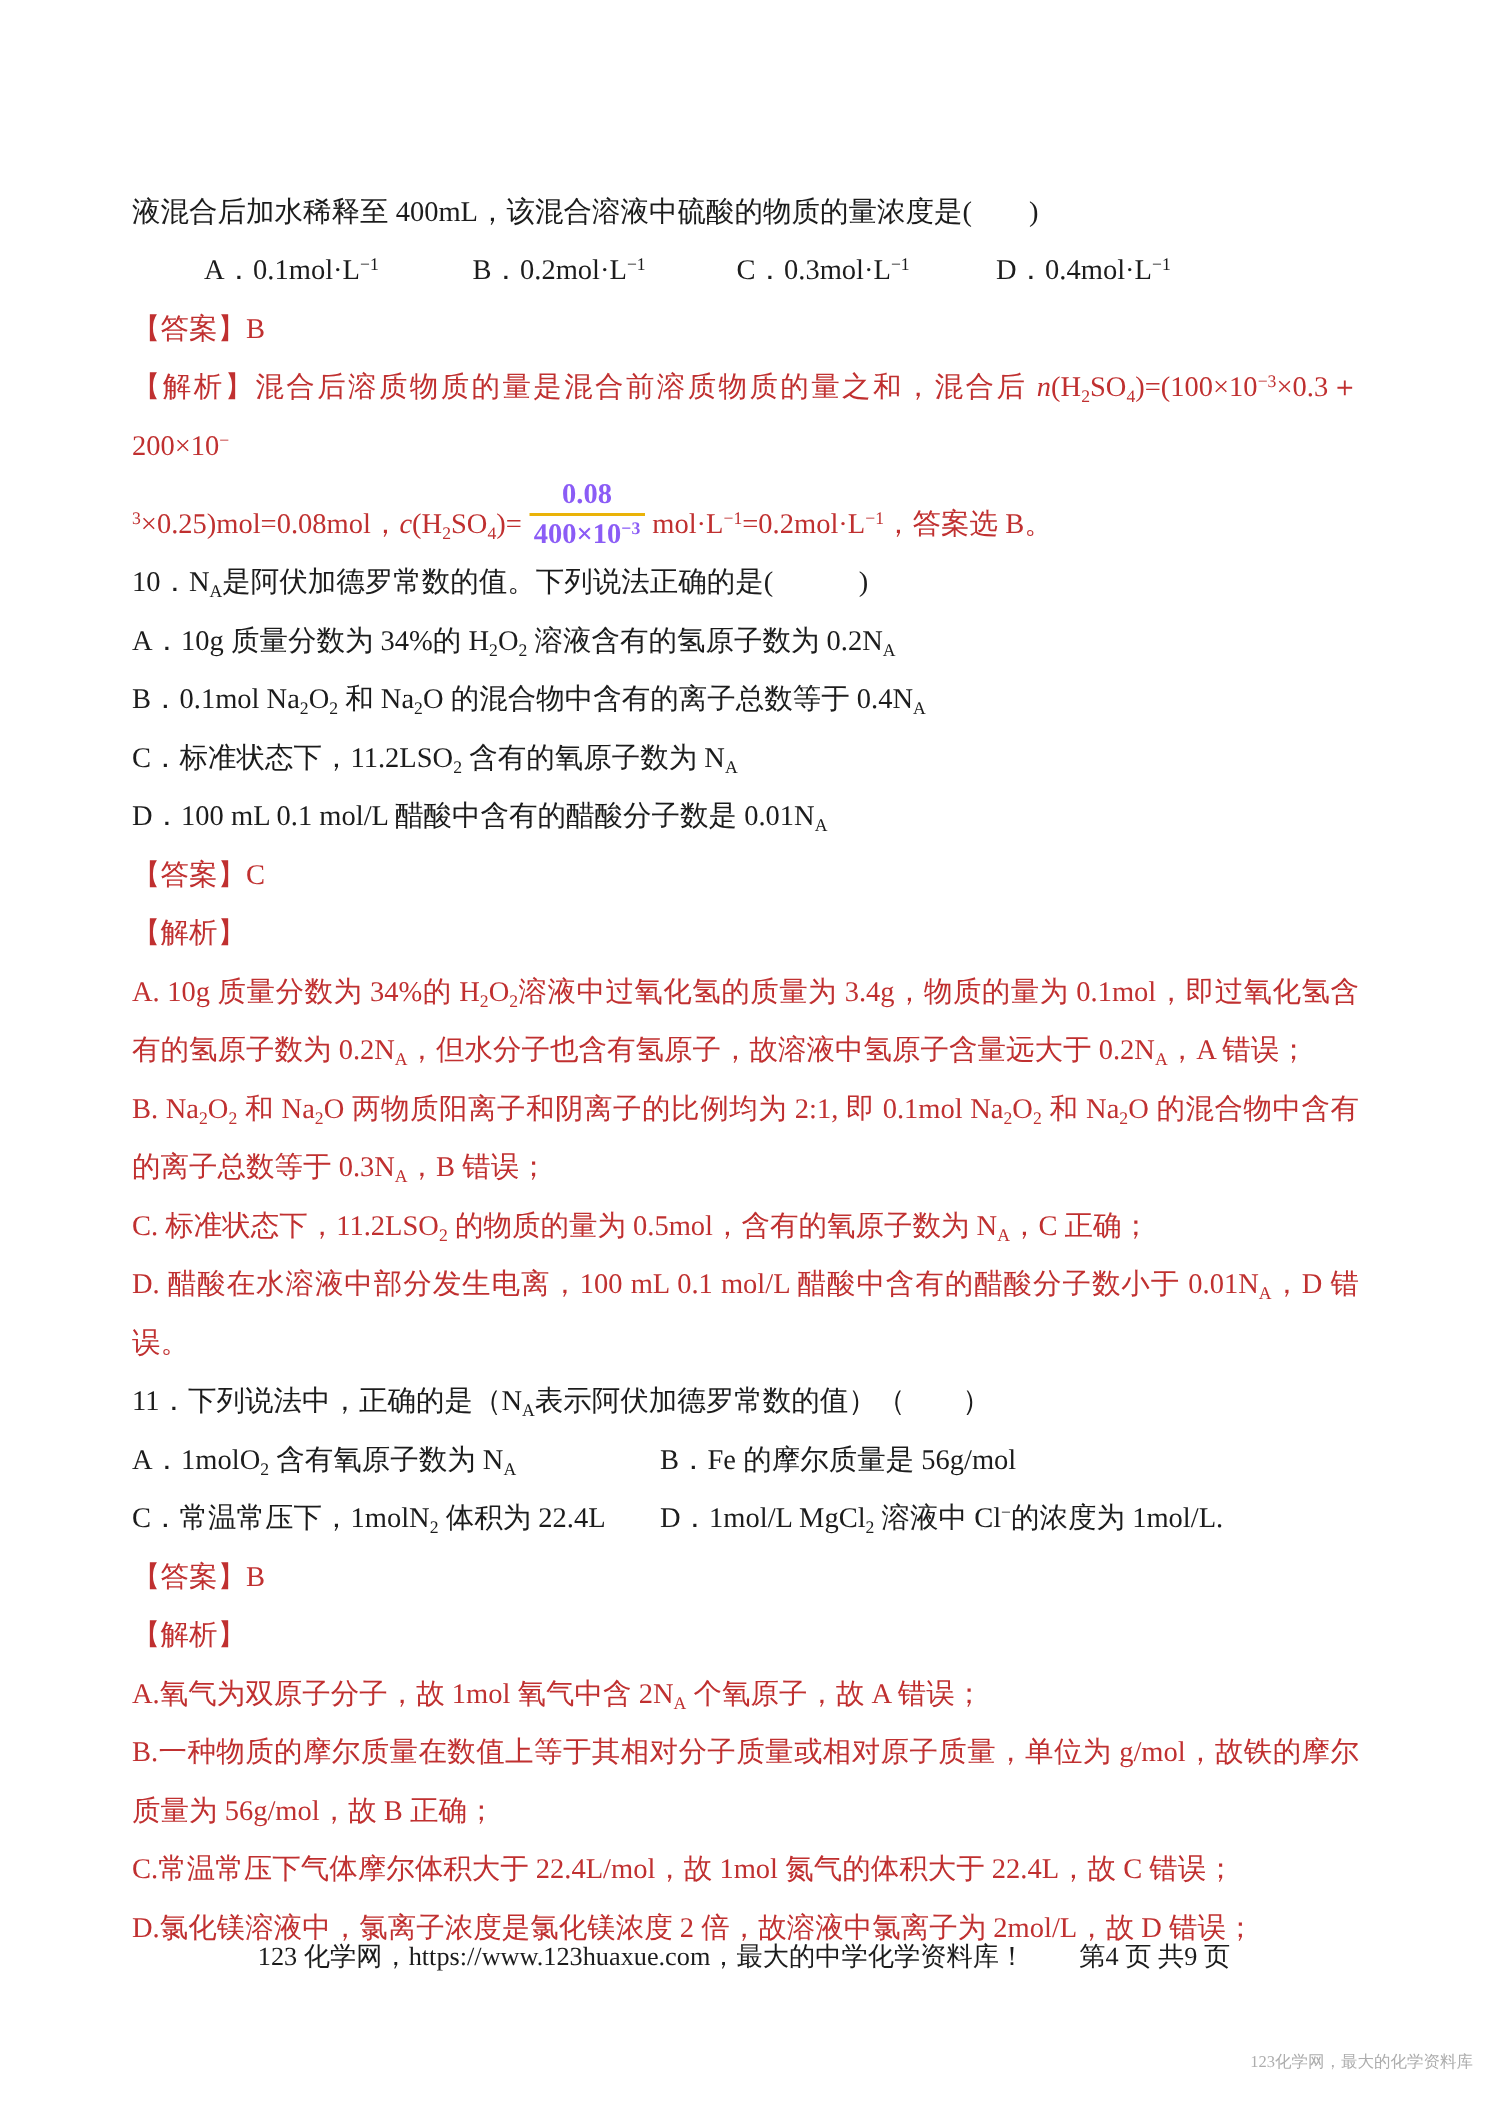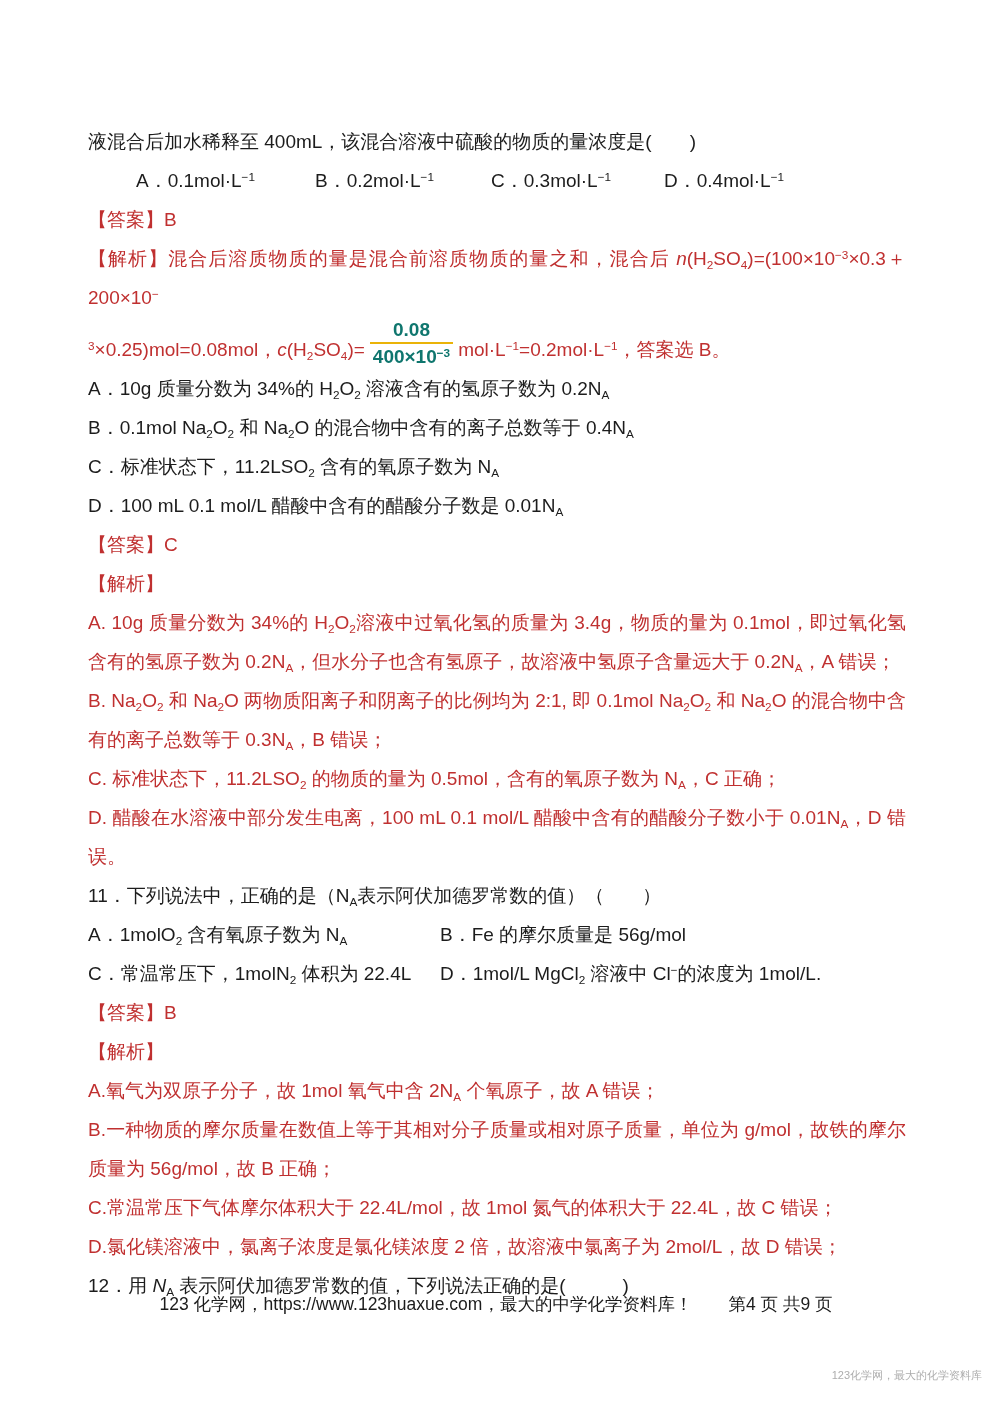--- a/index.html
+++ b/index.html
@@ -8,21 +8,21 @@
     background: #ffffff;
     width: 992px;
     height: 1403px;
     overflow: hidden;
   }
   .page {
     position: relative;
     width: 992px;
     height: 1403px;
     background: #ffffff;
-    font-family: Liberation Sans, sans-serif;
+    font-family: Liberation Serif, serif;
     font-size: 19px;
     color: #1c1c1c;
   }
   .content {
     position: absolute;
     left: 88px;
     top: 122px;
     width: 818px;
   }
   .line {
@@ -53,21 +53,21 @@
   .frline {
     display: flex;
     align-items: flex-end;
     min-height: 52px;
     line-height: 39px;
   }
   .frac {
     display: inline-flex;
     flex-direction: column;
     align-items: center;
-    color: #0f766e;
+    color: #8b5cf6;
     font-weight: bold;
     margin: 0 5px;
     line-height: 1.25;
   }
   .fnum { padding: 0 3px 1px 3px; }
   .fden { border-top: 2px solid #eab308; padding: 1px 3px 0 3px; }
   .footer {
     position: absolute;
     top: 1292px;
     left: 0;
@@ -108,20 +108,21 @@
 
     <div class="frline">
       <span class="red"><sup>3</sup>×0.25)mol=0.08mol，<i>c</i>(H<sub>2</sub>SO<sub>4</sub>)=</span>
       <span class="frac">
         <span class="fnum">0.08</span>
         <span class="fden">400×10<sup>−3</sup></span>
       </span>
       <span class="red">mol·L<sup>−1</sup>=0.2mol·L<sup>−1</sup>，答案选 B。</span>
     </div>
 
+    <p class="line">10．N<sub>A</sub>是阿伏加德罗常数的值。下列说法正确的是(　　　)</p>
     <p class="line">A．10g 质量分数为 34%的 H<sub>2</sub>O<sub>2</sub> 溶液含有的氢原子数为 0.2N<sub>A</sub></p>
     <p class="line">B．0.1mol Na<sub>2</sub>O<sub>2</sub> 和 Na<sub>2</sub>O 的混合物中含有的离子总数等于 0.4N<sub>A</sub></p>
     <p class="line">C．标准状态下，11.2LSO<sub>2</sub> 含有的氧原子数为 N<sub>A</sub></p>
     <p class="line">D．100 mL 0.1 mol/L 醋酸中含有的醋酸分子数是 0.01N<sub>A</sub></p>
 
     <p class="line red">【答案】C</p>
     <p class="line red">【解析】</p>
     <p class="line red">A. 10g 质量分数为 34%的 H<sub>2</sub>O<sub>2</sub>溶液中过氧化氢的质量为 3.4g，物质的量为 0.1mol，即过氧化氢含有的氢原子数为 0.2N<sub>A</sub>，但水分子也含有氢原子，故溶液中氢原子含量远大于 0.2N<sub>A</sub>，A 错误；</p>
     <p class="line red">B. Na<sub>2</sub>O<sub>2</sub> 和 Na<sub>2</sub>O 两物质阳离子和阴离子的比例均为 2:1, 即 0.1mol Na<sub>2</sub>O<sub>2</sub> 和 Na<sub>2</sub>O 的混合物中含有的离子总数等于 0.3N<sub>A</sub>，B 错误；</p>
     <p class="line red">C. 标准状态下，11.2LSO<sub>2</sub> 的物质的量为 0.5mol，含有的氧原子数为 N<sub>A</sub>，C 正确；</p>
@@ -138,21 +139,20 @@
       <span>D．1mol/L MgCl<sub>2</sub> 溶液中 Cl<sup>−</sup>的浓度为 1mol/L.</span>
     </div>
 
     <p class="line red">【答案】B</p>
     <p class="line red">【解析】</p>
     <p class="line red">A.氧气为双原子分子，故 1mol 氧气中含 2N<sub>A</sub> 个氧原子，故 A 错误；</p>
     <p class="line red">B.一种物质的摩尔质量在数值上等于其相对分子质量或相对原子质量，单位为 g/mol，故铁的摩尔质量为 56g/mol，故 B 正确；</p>
     <p class="line red">C.常温常压下气体摩尔体积大于 22.4L/mol，故 1mol 氮气的体积大于 22.4L，故 C 错误；</p>
     <p class="line red">D.氯化镁溶液中，氯离子浓度是氯化镁浓度 2 倍，故溶液中氯离子为 2mol/L，故 D 错误；</p>
 
-    <p class="line">12．用 <i>N</i><sub>A</sub> 表示阿伏加德罗常数的值，下列说法正确的是(　　　)</p>
 
   </main>
 
   <footer class="footer">
     <span>123 化学网，https://www.123huaxue.com，最大的中学化学资料库！</span><span class="pageinfo">第4 页 共9 页</span>
   </footer>
 
   <div class="watermark">123化学网，最大的化学资料库</div>
 </div>
 

